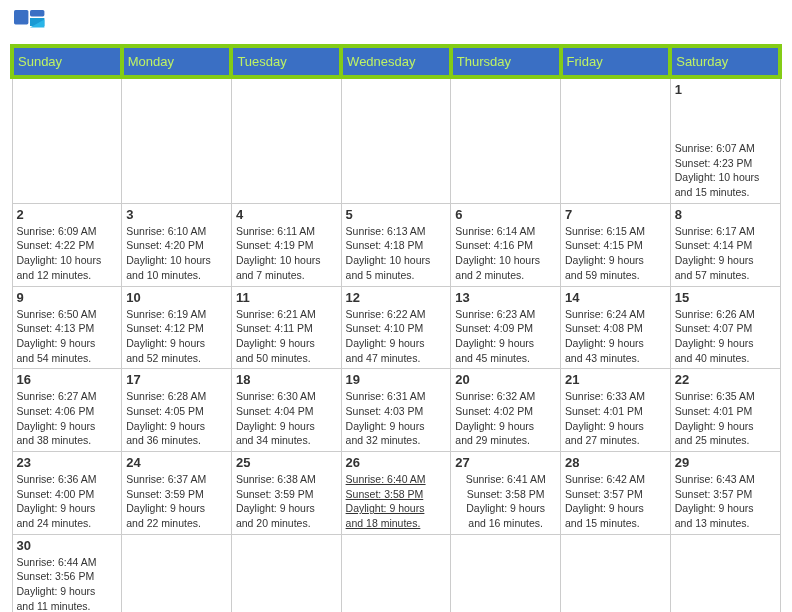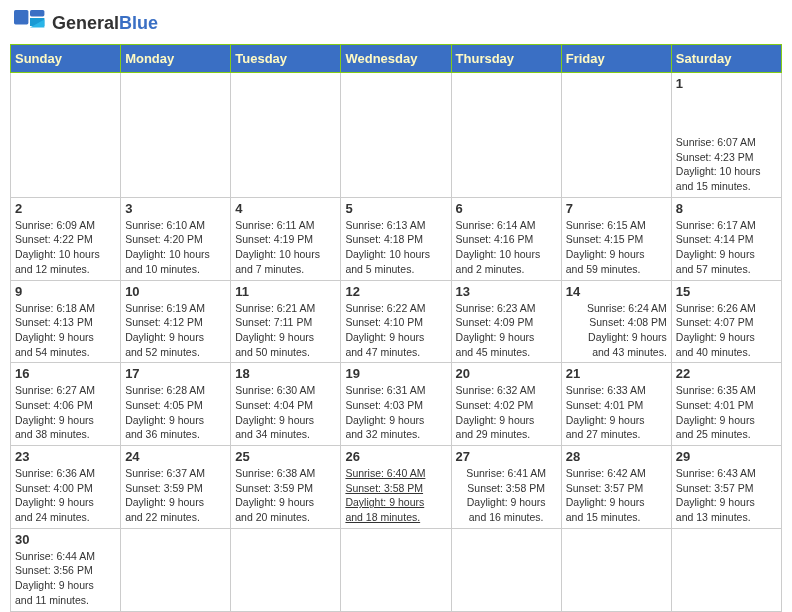--- a/index.html
+++ b/index.html
@@ -48,26 +48,26 @@
       font-size: 14px;
       color: #555;
     }
     .calendar {
       width: 100%;
       border-collapse: collapse;
       border: 1px solid #ccc;
     }
     .calendar thead th {
       background-color: #3a6fc4;
-      color: #fef9c3;
+      color: #bef264;
       font-size: 13px;
-      font-weight: bold;
+      font-weight: normal;
       padding: 6px 4px;
       text-align: left;
-      border: 1px solid #84cc16;
+      border: 4px solid #84cc16;
     }
     .calendar tbody td {
       border: 1px solid #ccc;
       vertical-align: top;
       padding: 3px 4px;
       width: calc(100% / 7);
       min-height: 70px;
       font-size: 11px;
       color: #333;
     }
@@ -94,23 +94,20 @@
 
 <div class="header">
   <div class="logo">
     <svg class="logo-icon" viewBox="0 0 40 35">
 
       <rect x="0" y="0" width="18" height="18" fill="#3a6fc4" rx="2"></rect>
       <rect x="20" y="0" width="18" height="8" fill="#3a6fc4" rx="2"></rect>
       <polygon points="20,10 38,10 38,20 20,20" fill="#1a9ad4"></polygon>
       <polygon points="20,22 38,12 38,22" fill="#2ab5e8"></polygon>
     </svg>
-    <div style="margin-left:4px;">
-      <div class="logo-text"><span>General</span><span style="color:#3a6fc4;font-weight:bold;">Blue</span></div>
-    </div>
   </div>
   <div class="title-section">
     <div class="month-year"></div>
     <div class="location"></div>
   </div>
 </div>
 
 <table class="calendar">
   <thead>
     <tr id="weekday-header">
@@ -186,56 +183,56 @@
           <div class="day-number">8</div>
           <div class="day-info" style="white-space: pre-line;">Sunrise: 6:17 AM
 Sunset: 4:14 PM
 Daylight: 9 hours
 and 57 minutes.</div>
         </td>
       </tr>
       <tr>
         <td>
           <div class="day-number">9</div>
-          <div class="day-info" style="white-space: pre-line;">Sunrise: 6:18 AM
+          <div class="day-info" style="white-space: pre-line;">Sunrise: 6:50 AM
 Sunset: 4:13 PM
 Daylight: 9 hours
 and 54 minutes.</div>
         </td>
         <td>
           <div class="day-number">10</div>
           <div class="day-info" style="white-space: pre-line;">Sunrise: 6:19 AM
 Sunset: 4:12 PM
 Daylight: 9 hours
 and 52 minutes.</div>
         </td>
         <td>
           <div class="day-number">11</div>
           <div class="day-info" style="white-space: pre-line;">Sunrise: 6:21 AM
-Sunset: 7:11 PM
+Sunset: 4:11 PM
 Daylight: 9 hours
 and 50 minutes.</div>
         </td>
         <td>
           <div class="day-number">12</div>
           <div class="day-info" style="white-space: pre-line;">Sunrise: 6:22 AM
 Sunset: 4:10 PM
 Daylight: 9 hours
 and 47 minutes.</div>
         </td>
         <td>
           <div class="day-number">13</div>
           <div class="day-info" style="white-space: pre-line;">Sunrise: 6:23 AM
 Sunset: 4:09 PM
 Daylight: 9 hours
 and 45 minutes.</div>
         </td>
         <td>
           <div class="day-number">14</div>
-          <div class="day-info" style="white-space: pre-line; text-align: right;">Sunrise: 6:24 AM
+          <div class="day-info" style="white-space: pre-line;">Sunrise: 6:24 AM
 Sunset: 4:08 PM
 Daylight: 9 hours
 and 43 minutes.</div>
         </td>
         <td>
           <div class="day-number">15</div>
           <div class="day-info" style="white-space: pre-line;">Sunrise: 6:26 AM
 Sunset: 4:07 PM
 Daylight: 9 hours
 and 40 minutes.</div>

